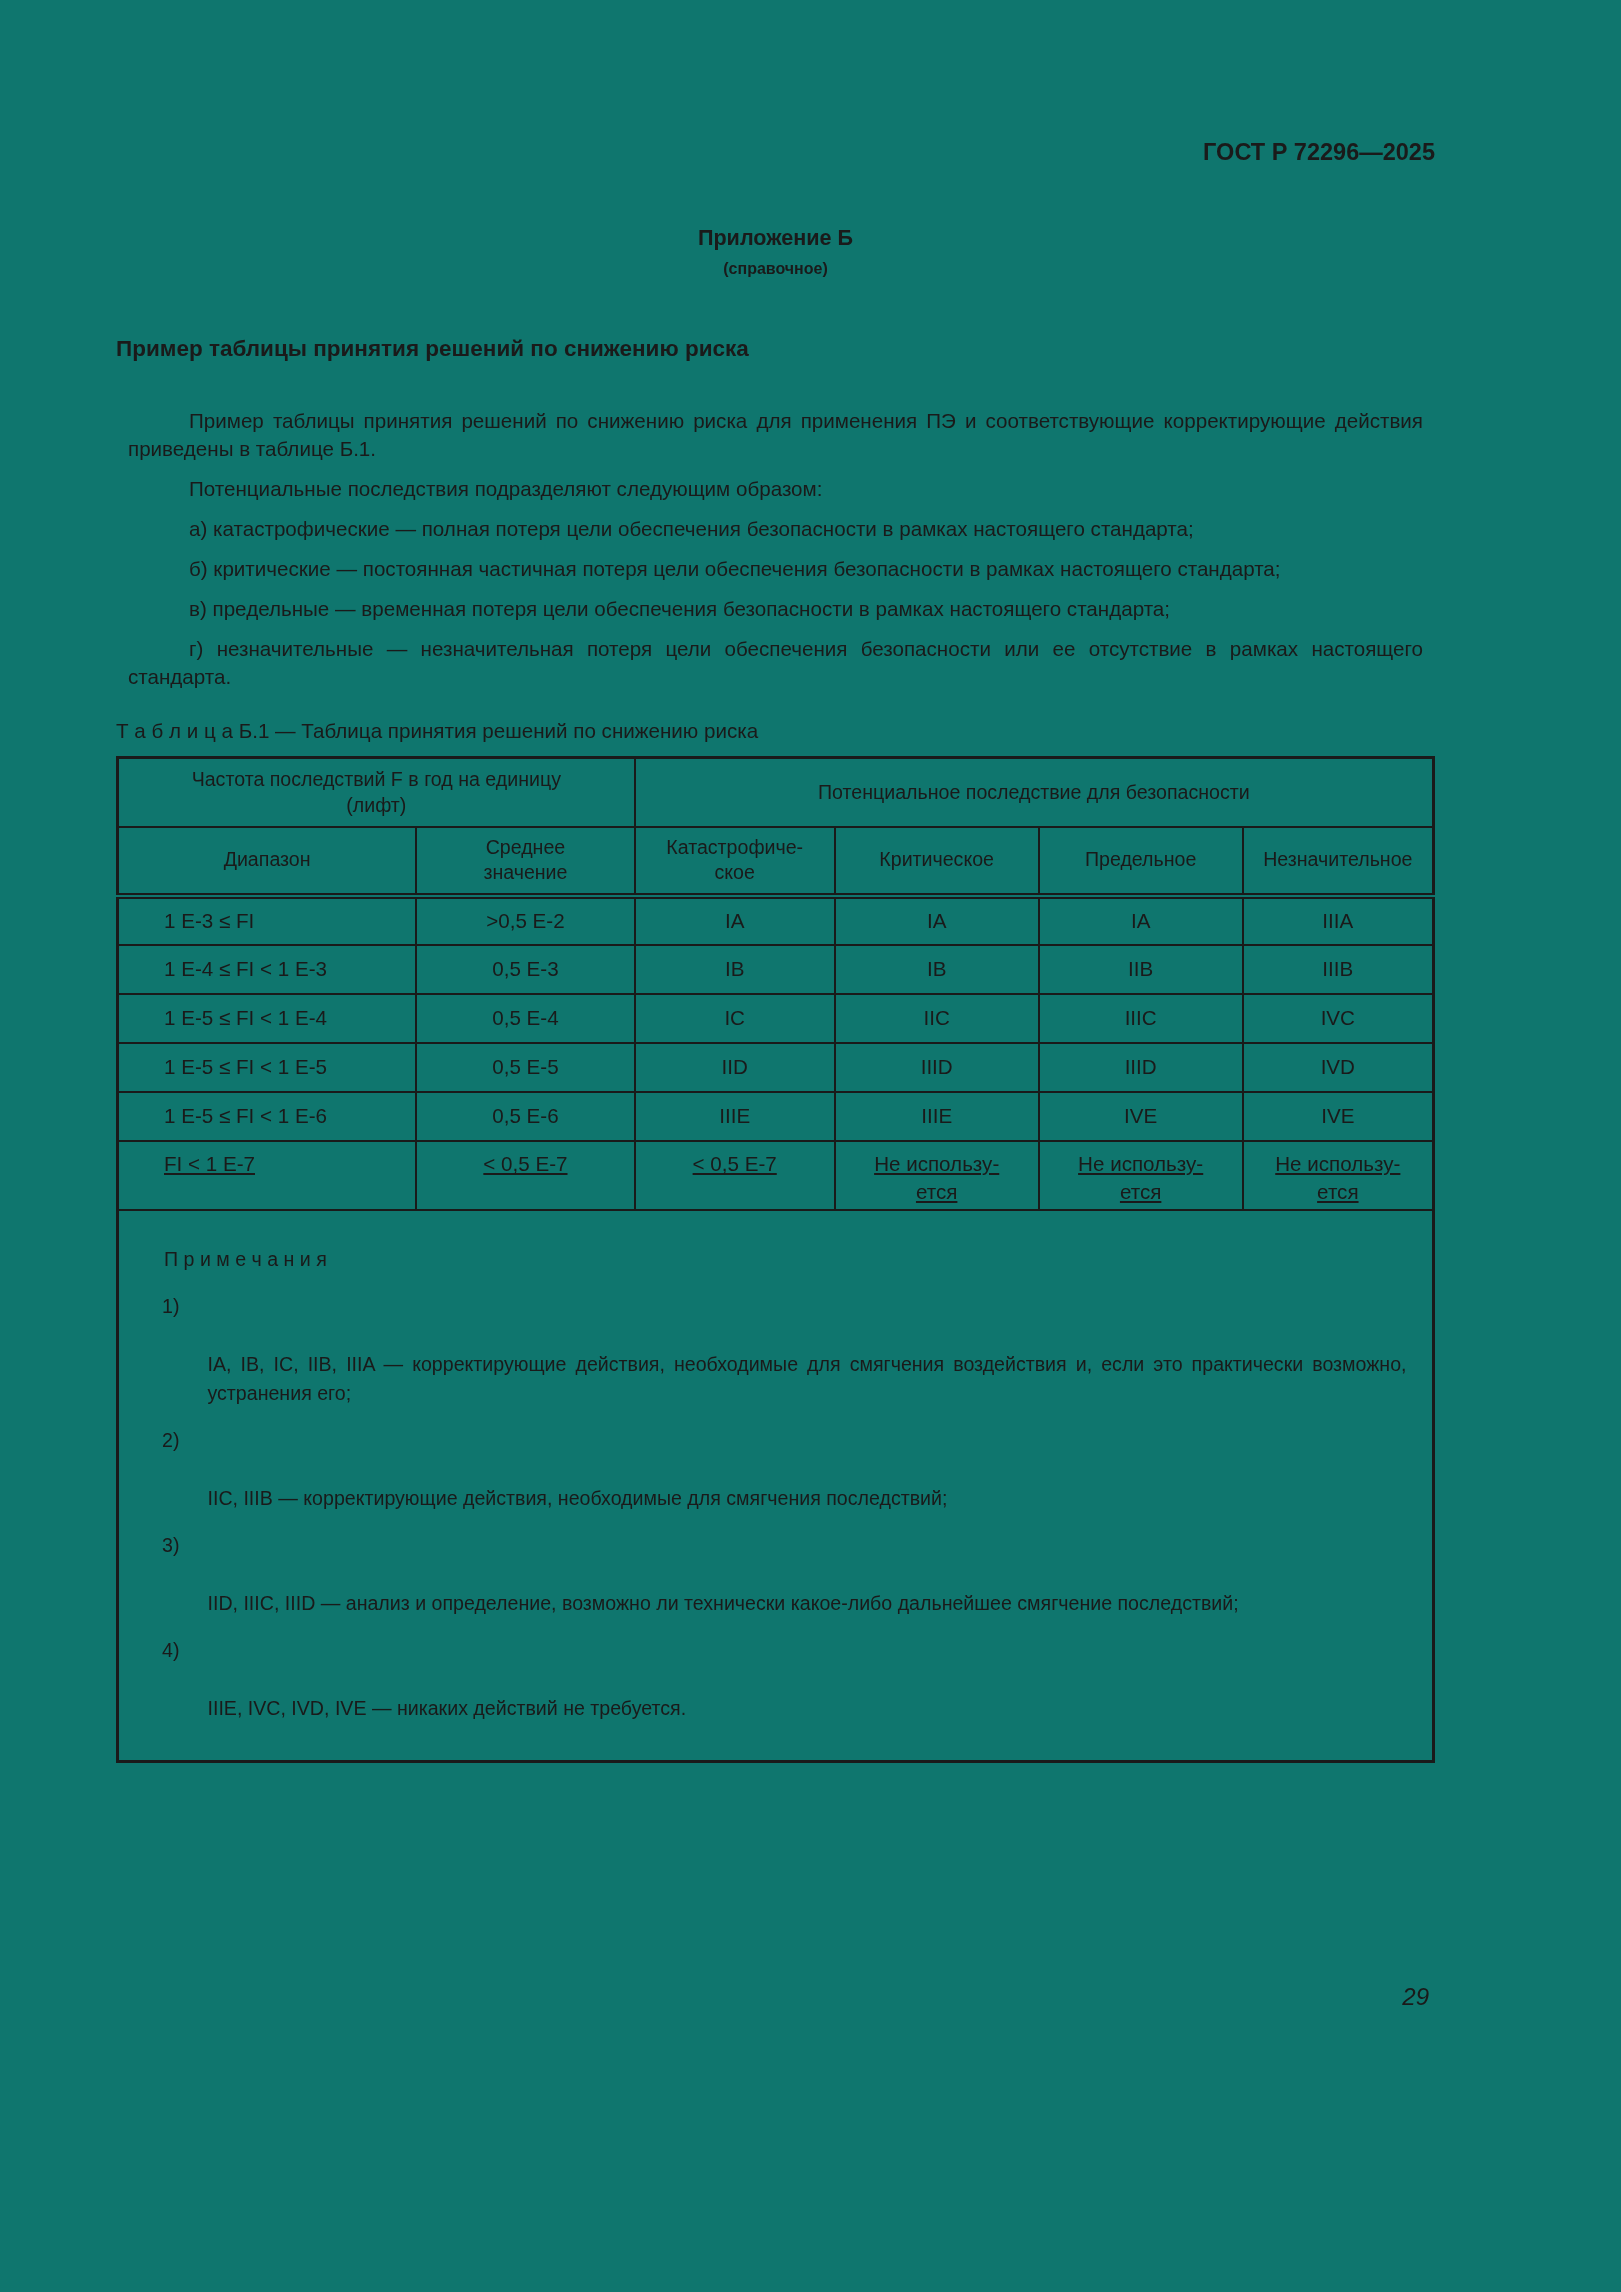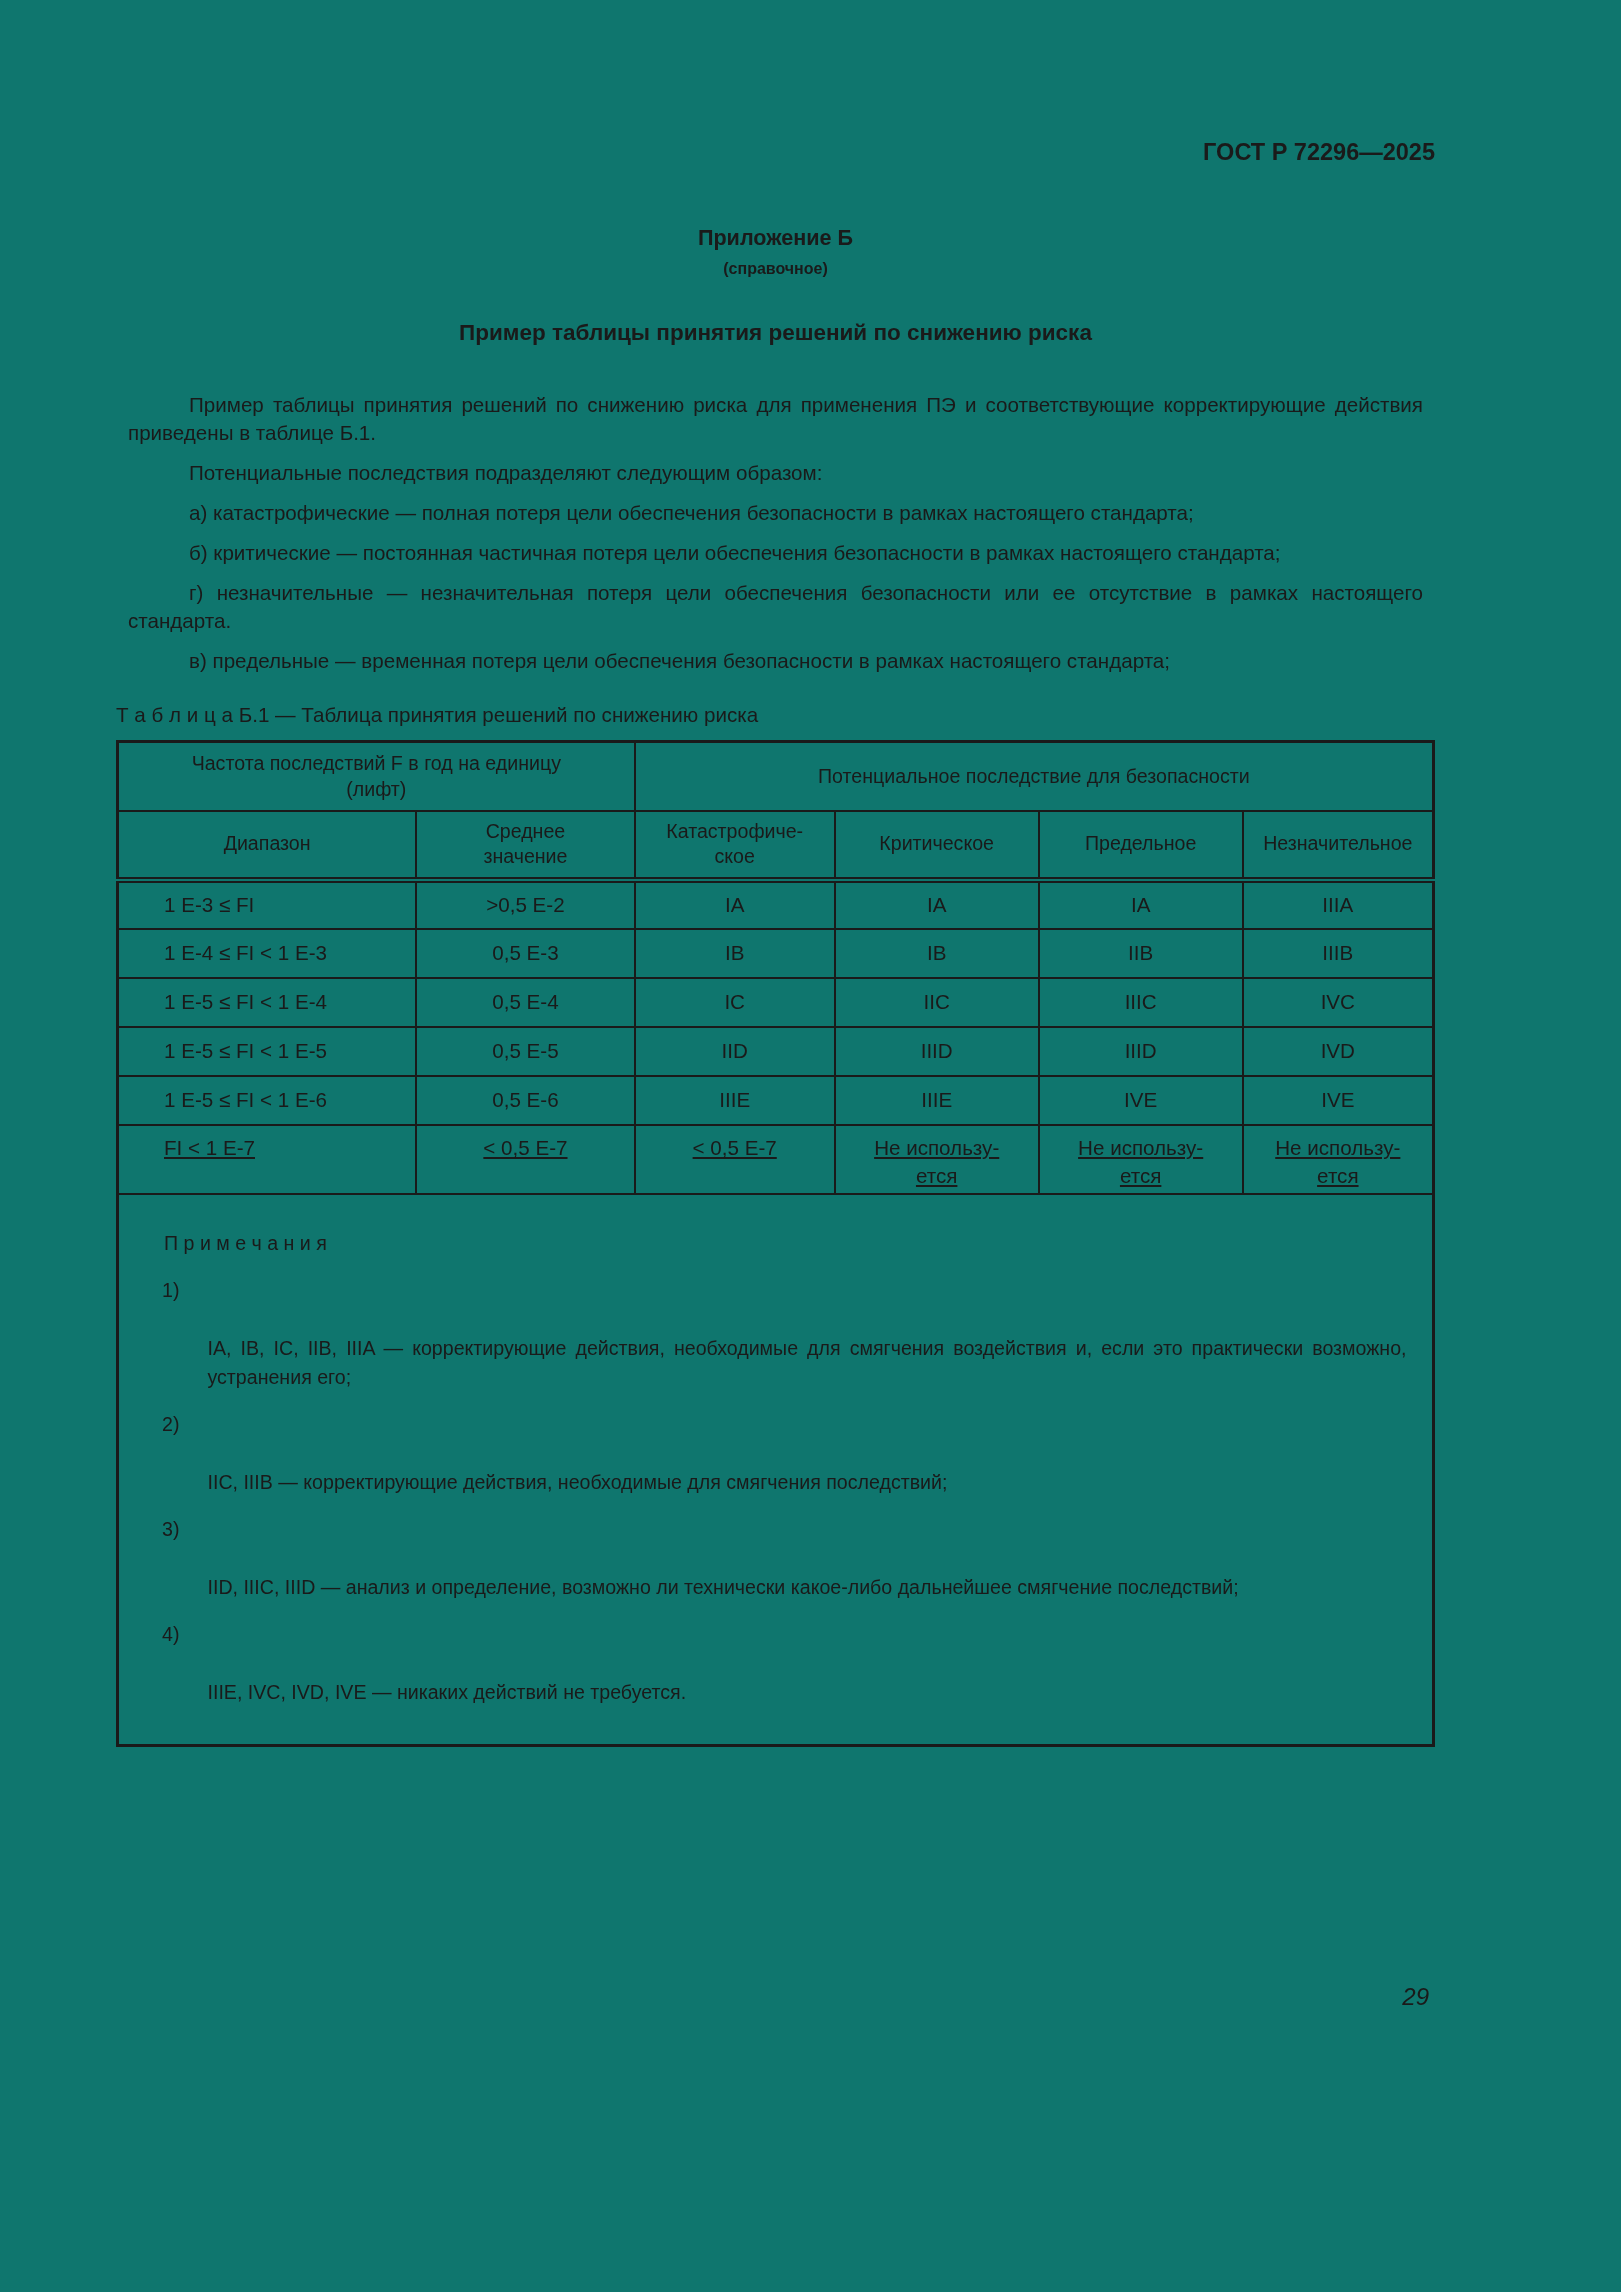--- a/index.html
+++ b/index.html
@@ -34,22 +34,21 @@
     font-weight: bold;
     line-height: 31px;
   }
   .appendix-sub {
     text-align: center;
     font-size: 16px;
     font-weight: bold;
     line-height: 31px;
   }
   .doc-title {
-    margin: 33px 0 0 0;
-    text-align: center;
+    margin: 49px 0 0 0;
     font-size: 22.5px;
     font-weight: bold;
     line-height: 31px;
   }
   .body-text { margin-top: 43px; }
   .body-text p {
     margin: 12px;
     font-size: 20.6px;
     line-height: 28px;
     text-align: justify;
@@ -153,22 +152,22 @@
     <div class="appendix-label">Приложение Б</div>
     <div class="appendix-sub">(справочное)</div>
 
     <div class="doc-title">Пример таблицы принятия решений по снижению риска</div>
 
     <div class="body-text">
       <p>Пример таблицы принятия решений по снижению риска для применения ПЭ и соответствующие корректирующие действия приведены в таблице Б.1.</p>
       <p>Потенциальные последствия подразделяют следующим образом:</p>
       <p>а) катастрофические — полная потеря цели обеспечения безопасности в рамках настоящего стандарта;</p>
       <p>б) критические — постоянная частичная потеря цели обеспечения безопасности в рамках настоящего стандарта;</p>
+      <p>в) предельные — временная потеря цели обеспечения безопасности в рамках настоящего стандарта;</p>
       <p>г) незначительные — незначительная потеря цели обеспечения безопасности или ее отсутствие в рамках настоящего стандарта.</p>
-      <p>в) предельные — временная потеря цели обеспечения безопасности в рамках настоящего стандарта;</p>
     </div>
 
     <div class="table-caption">Т а б л и ц а   Б.1 — Таблица принятия решений по снижению риска</div>
 
     <table class="decision-table">
       <colgroup>
         <col class="col-1">
           <col class="col-2">
           <col class="col-3">
         <col class="col-4">

